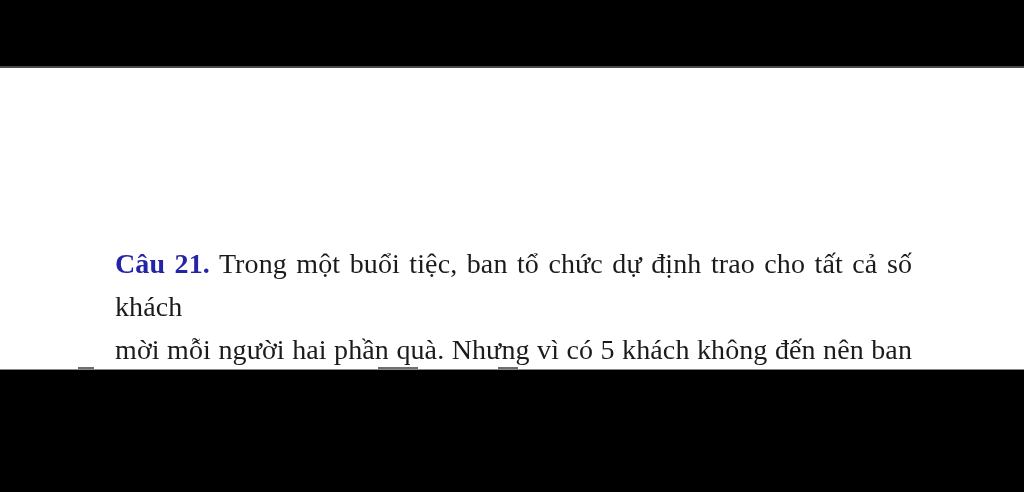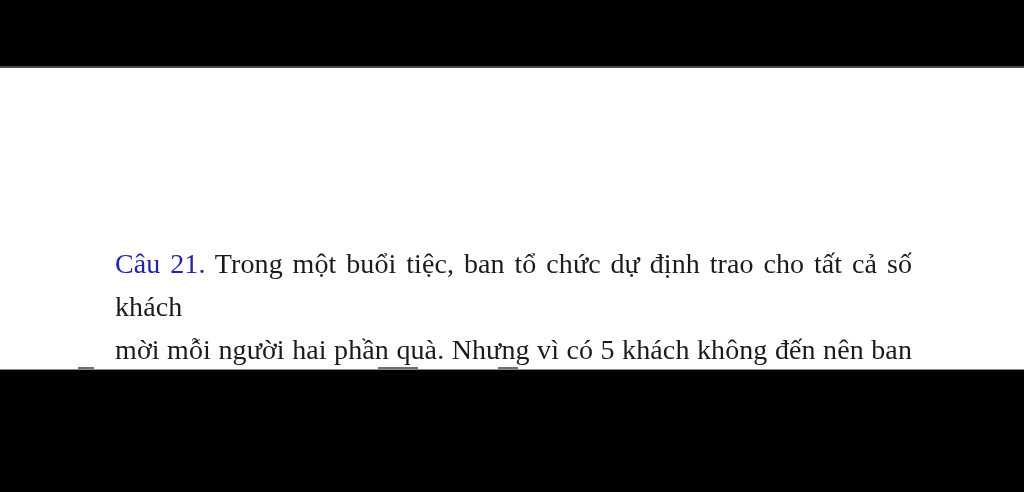--- a/index.html
+++ b/index.html
@@ -51,21 +51,21 @@
     line-height: 43px;
     color: #1b1b1b;
     letter-spacing: 0.1px;
   }
   .q-line {
     text-align: justify;
     text-align-last: justify;
     -moz-text-align-last: justify;
   }
   .q-label {
-    font-weight: normal;
+    font-weight: bold;
     color: #2424a9;
   }
   .artifact-mark {
     position: absolute;
     left: 412px;
     top: 358px;
     width: 3px;
     height: 6px;
     background: #7d7d7d;
     border-radius: 1px;

